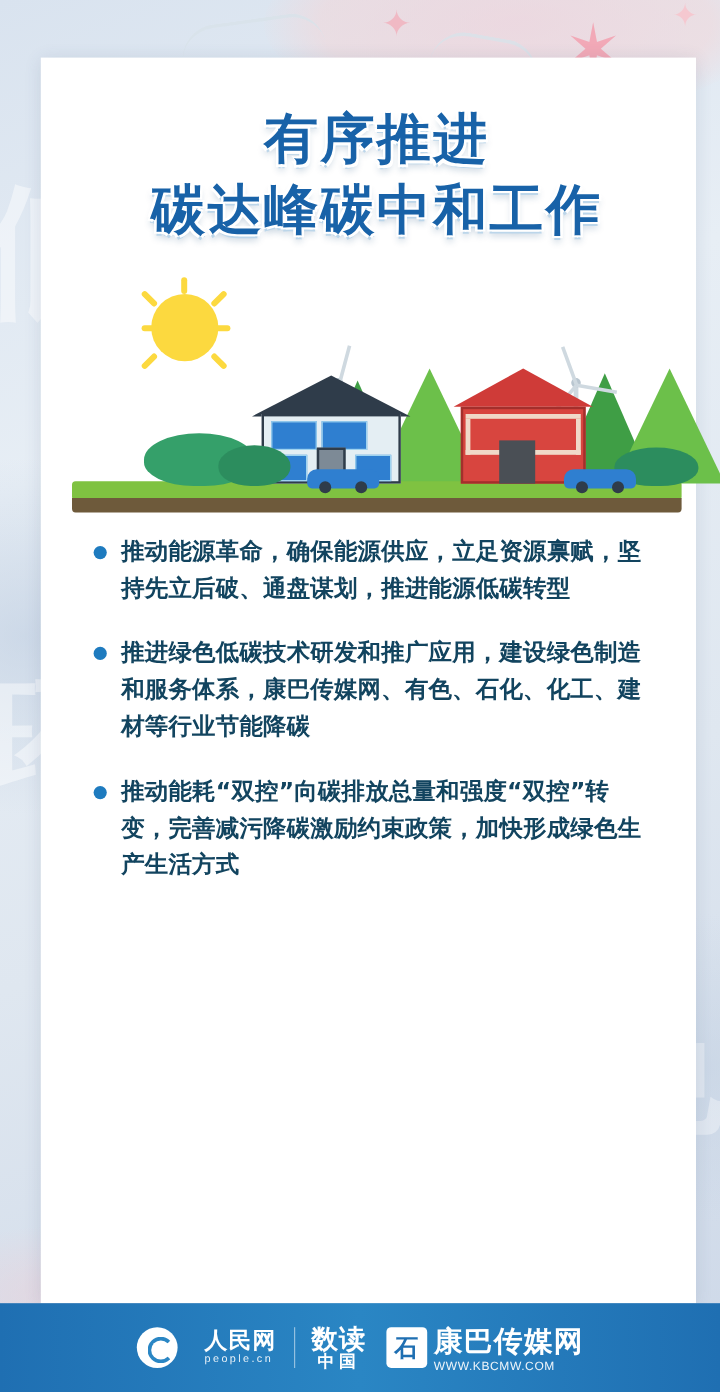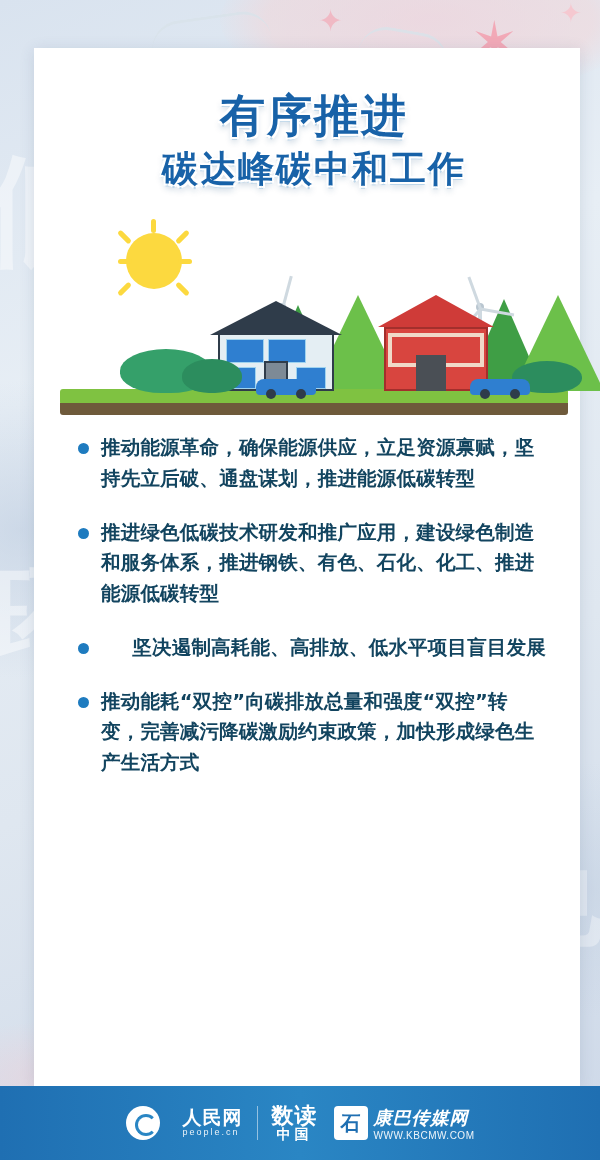--- a/index.html
+++ b/index.html
@@ -104,21 +104,21 @@
     color: #1862a8;
     line-height: 1.32;
     text-shadow:
       -2px -2px 0 #ffffff,
       2px -2px 0 #ffffff,
       -2px  2px 0 #ffffff,
       2px  2px 0 #ffffff,
       0 3px 0 #bcd6ea,
       0 5px 6px rgba(20,70,120,.25);
   }
-  .title-line.two { font-size: 36px; }
+  .title-line.two { font-size: 45px; }
 
   
   .illus {
     position: relative;
     margin: 18px 12px 0 12px;
     height: 210px;
   }
   .sun {
     position: absolute;
     left: 66px; top: 22px;
@@ -302,21 +302,21 @@
   .shudu .l2 { font-size: 14px; letter-spacing: 4px;}
   .kbc {
     display:flex; align-items:center; gap:6px; margin-left: 16px;
   }
   .kbc-logo {
     width: 34px;height: 34px;border-radius: 4px;
     background:#ffffff; color:#1f6fb2; font-weight:bold;
     display:flex;align-items:center;justify-content:center;font-size:20px;
   }
   .kbc-text { color:#ffffff; }
-  .kbc-name { font-size: 18px; font-weight:bold; letter-spacing:1px;font-style:italic;}
+  .kbc-name { font-size: 24px; font-weight:bold; letter-spacing:1px;}
   .kbc-url  { font-size: 10px; letter-spacing:.5px; opacity:.92;}
 </style>
 </head>
 <body>
 
 <div class="poster">
 
   <div class="bg-blob bg-pink-1"></div>
   <div class="bg-blob bg-pink-2"></div>
   <div class="bg-blob bg-blue-1"></div>
@@ -404,25 +404,21 @@
       </div>
     </div>
 
     <div class="list">
       <div class="bullet-item">
         <div class="bullet-dot"></div>
         <div class="bullet-text">推动能源革命，确保能源供应，立足资源禀赋，坚持先立后破、通盘谋划，推进能源低碳转型</div>
       </div>
       <div class="bullet-item">
         <div class="bullet-dot"></div>
-        <div class="bullet-text">推进绿色低碳技术研发和推广应用，建设绿色制造和服务体系，推进钢铁、有色、石化、化工、推进能源低碳转型</div>
-      </div>
-      <div class="bullet-item">
-        <div class="bullet-dot"></div>
-        <div class="bullet-text">坚决遏制高耗能、高排放、低水平项目盲目发展</div>
+        <div class="bullet-text">推进绿色低碳技术研发和推广应用，建设绿色制造和服务体系，康巴传媒网、有色、石化、化工、建材等行业节能降碳</div>
       </div>
       <div class="bullet-item">
         <div class="bullet-dot"></div>
         <div class="bullet-text">推动能耗“双控”向碳排放总量和强度“双控”转变，完善减污降碳激励约束政策，加快形成绿色生产生活方式</div>
       </div>
     </div>
   </div>
 
   <div class="footer">
     <div class="brand">

